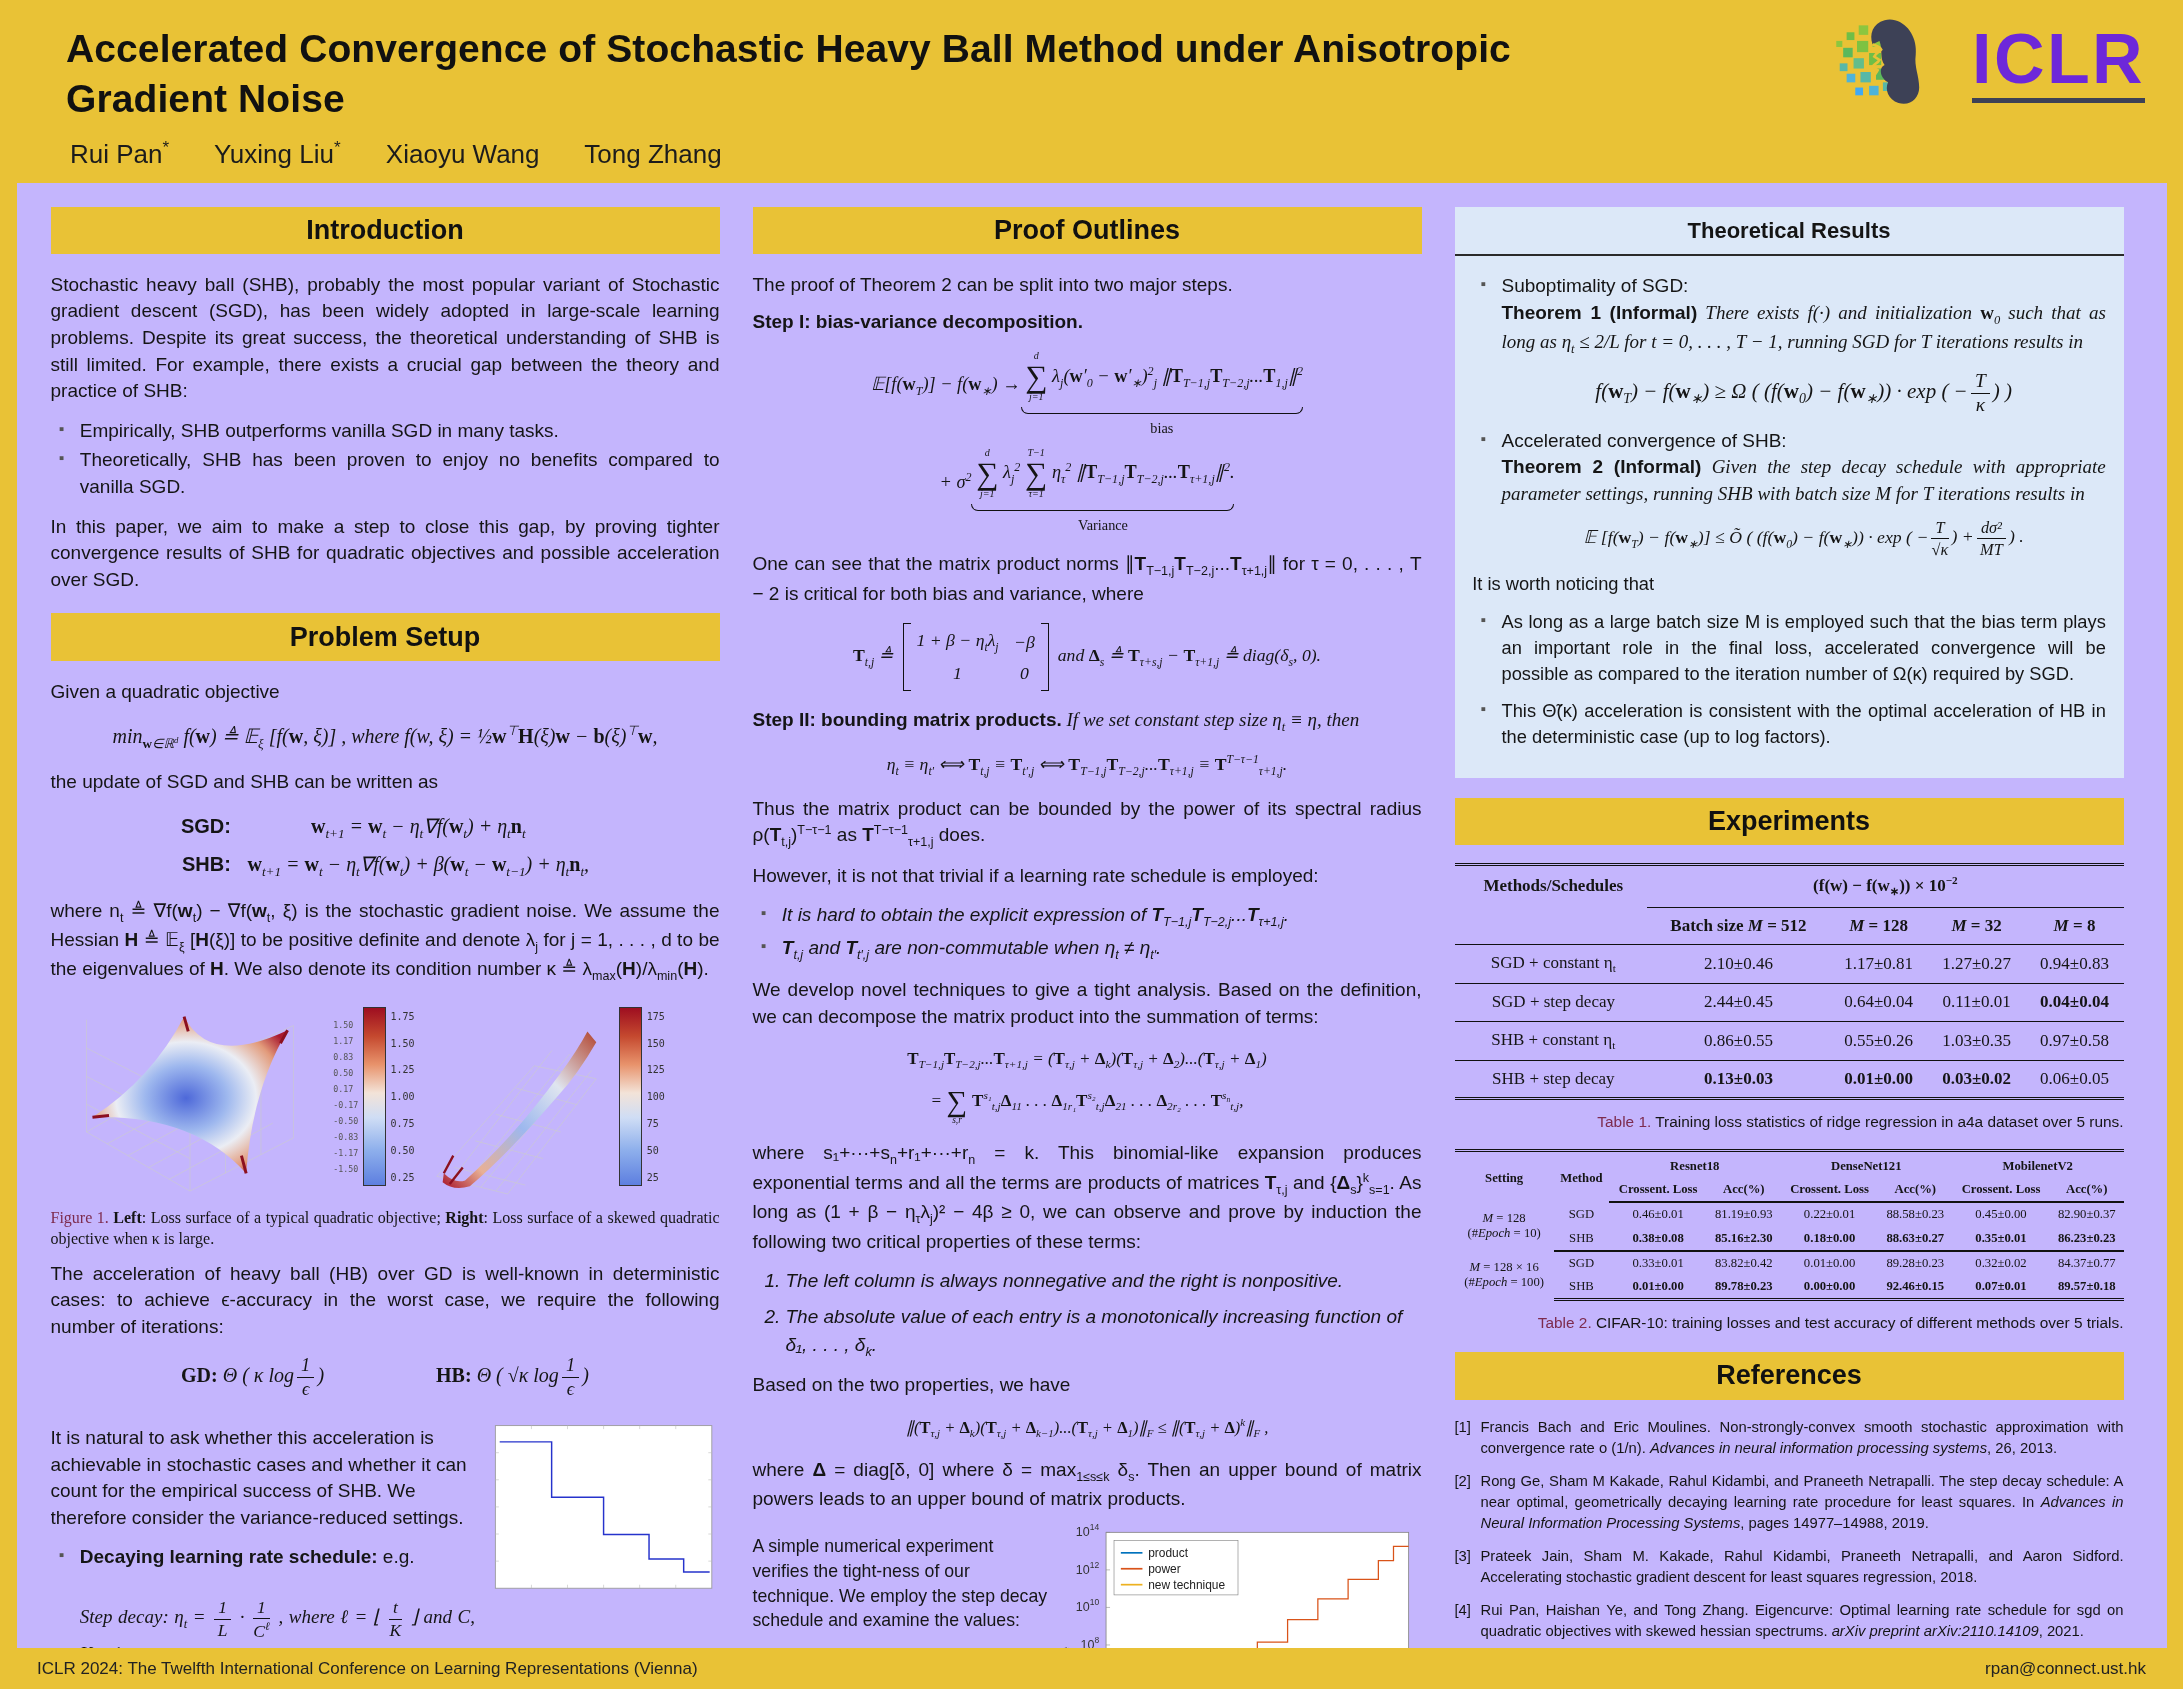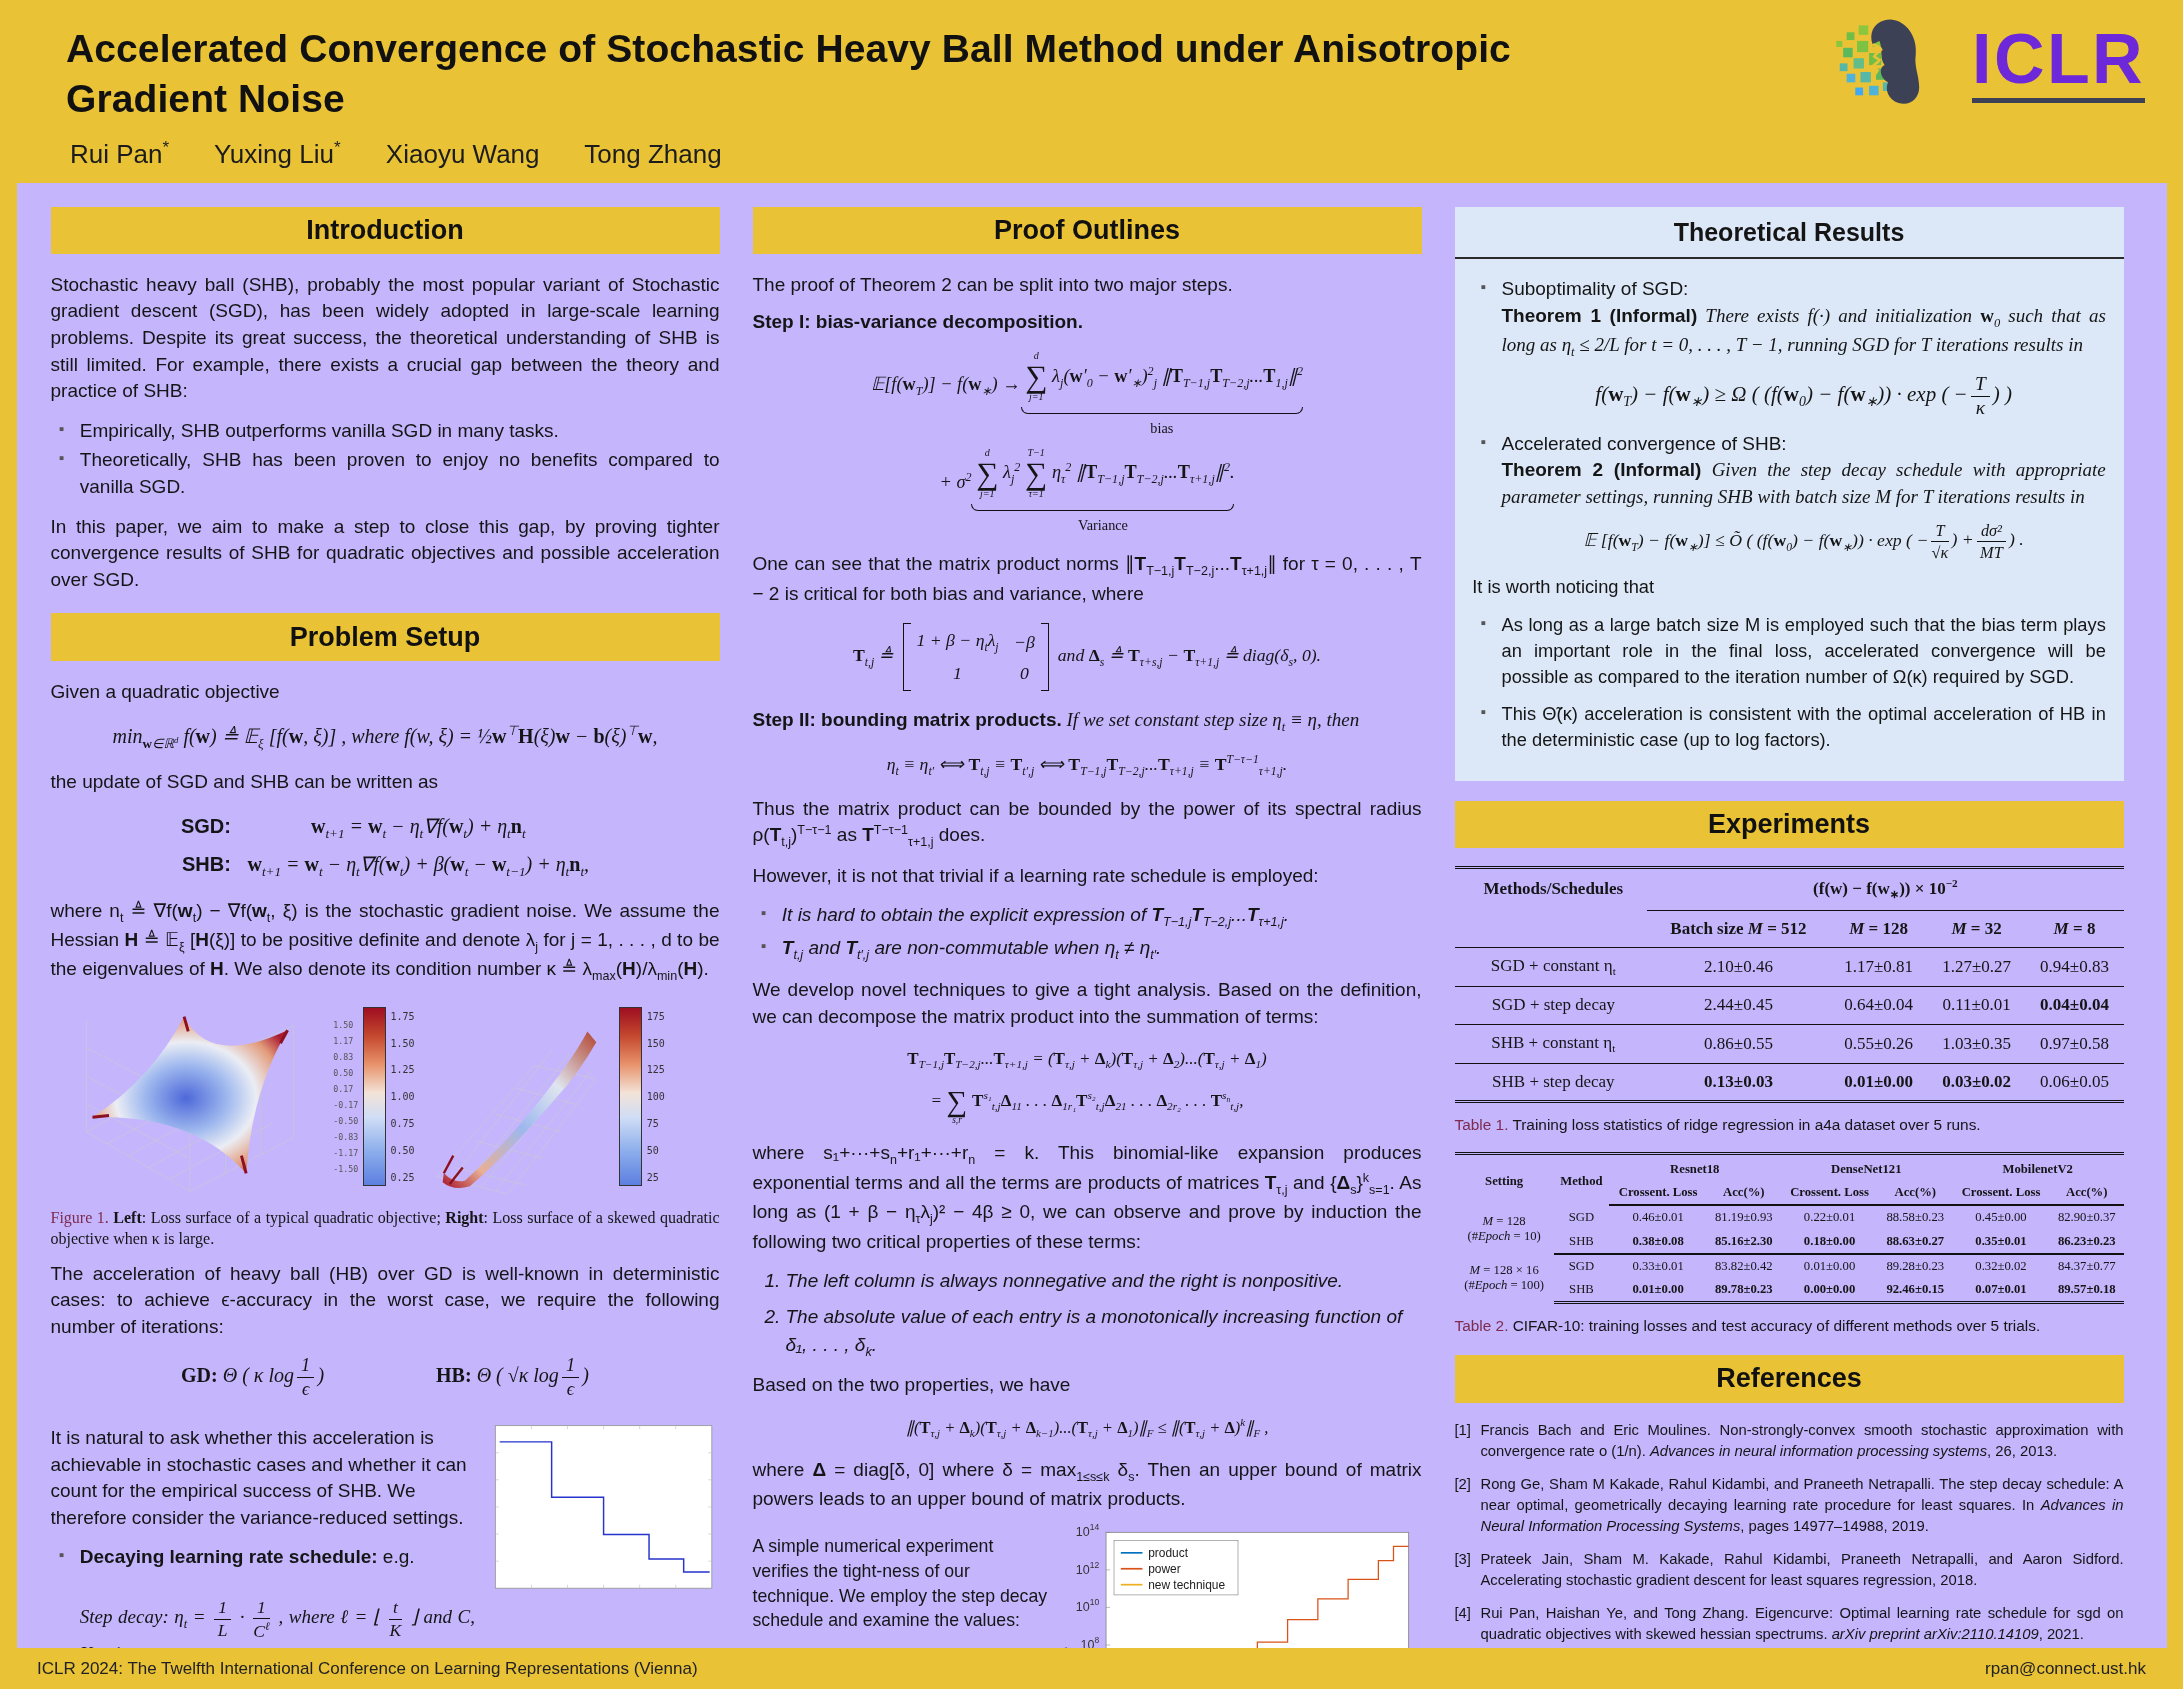--- a/index.html
+++ b/index.html
@@ -50,21 +50,21 @@
           border-bottom:1.5px solid #111;border-radius:0 0 8.3px 8.3px;margin-top:4.7px;}
   .ublabel{font-size:0.78em;margin-top:3.5px;font-style:normal;}
   .bmat{display:inline-flex;align-items:stretch;vertical-align:middle;margin:0 4.7px;}
   .bmat .bl{width:7px;border:1.8px solid #111;border-right:none;}
   .bmat .br{width:7px;border:1.8px solid #111;border-left:none;}
   .bmat .cells{display:grid;grid-template-columns:auto auto;gap:3.5px 15.4px;padding:4.7px 5.9px;align-items:center;text-align:center;}
   .updates{display:grid;grid-template-columns:auto auto;gap:5.9px 16.5px;justify-content:center;}
   .updates .ulab{font-family:"Liberation Sans",sans-serif;font-style:normal;font-weight:bold;text-align:right;}
   
   .bluebox{background:#DCE8F8;margin:17.7px 0;padding:0 0 11.8px 0;}
-  .bluebox .bb-title{text-align:center;font-size:25px;font-weight:bold;padding:11.8px 0 9.5px 0;}
+  .bluebox .bb-title{text-align:center;font-size:22px;font-weight:bold;padding:11.8px 0 9.5px 0;}
   .bluebox .bb-rule{border-top:2.1px solid #2a2a2a;margin:0;}
   .bluebox .bb-inner{padding:4.7px 17.7px 3.5px 17.7px;}
   .bluebox ul.sq li{margin:11.8px 0;}
   .theorem-lead{font-weight:bold;}
   
   .fig1row{display:flex;align-items:center;gap:4.7px;margin:5.9px 0 0 0;}
   .cb{width:21px;height:177px;border:1.2px solid #333;
       background:linear-gradient(to bottom,#9e0e20 0%,#c5492f 16%,#e8936c 32%,#f3e3d8 48%,#cfddf5 62%,#8fb0ec 80%,#5d7fe0 100%);}
   .cbticks{display:flex;flex-direction:column;justify-content:space-between;height:172px;
            font-size:10px;font-family:"DejaVu Sans Mono",monospace;color:#333;padding:2.4px 0;}
@@ -90,21 +90,21 @@
   .t1 .rule{border-bottom:1.8px double #111;}
   .t1 tbody tr{border-bottom:1.8px double #111;}
   .t1 tbody tr:last-child{border-bottom:3.5px double #111;}
   .t1 .lcol{text-align:center;padding-left:9.5px;}
   .t2{font-size:12.7px;width:100%;}
   .t2 th,.t2 td{padding:4.1px 2.4px;text-align:center;}
   .t2 thead tr:first-child th{border-top:3px double #111;padding-top:7px;}
   .t2 thead tr:last-child th{border-bottom:2.4px double #111;}
   .t2 tbody tr.gend td{border-bottom:2.4px double #111;}
   .t2 tbody tr:last-child td{border-bottom:3px double #111;}
-  .tcap{font-size:15.4px;text-align:left;margin:13px 0 17.7px 0;}
+  .tcap{font-size:15.4px;text-align:right;margin:13px 0 17.7px 0;}
   
   .refs{font-size:14.8px;line-height:1.42;}
   .refs .ref{display:flex;gap:9.5px;margin:11.8px 0;text-align:justify;}
   .refs .refnum{flex:none;}
   
   .footer{position:absolute;left:0;right:0;bottom:0;height:41px;display:flex;align-items:center;
           justify-content:space-between;padding:0 37px;font-size:17px;color:#222;}
   svg text{font-family:"Liberation Sans",sans-serif;}
 </style>
 </head>

